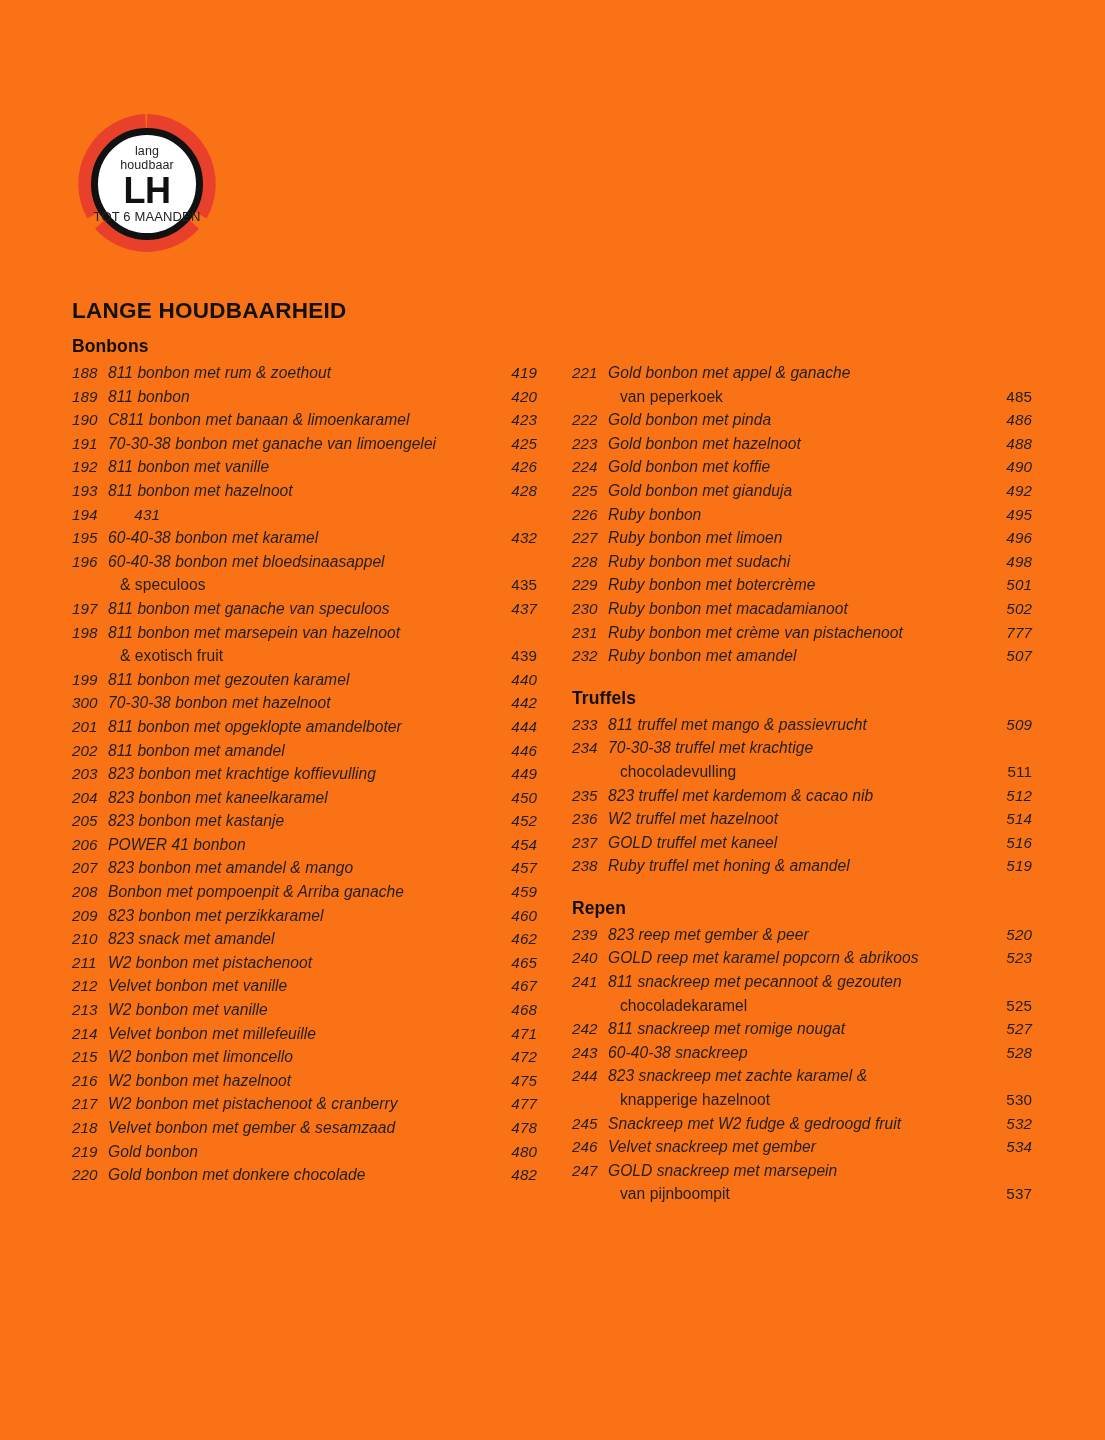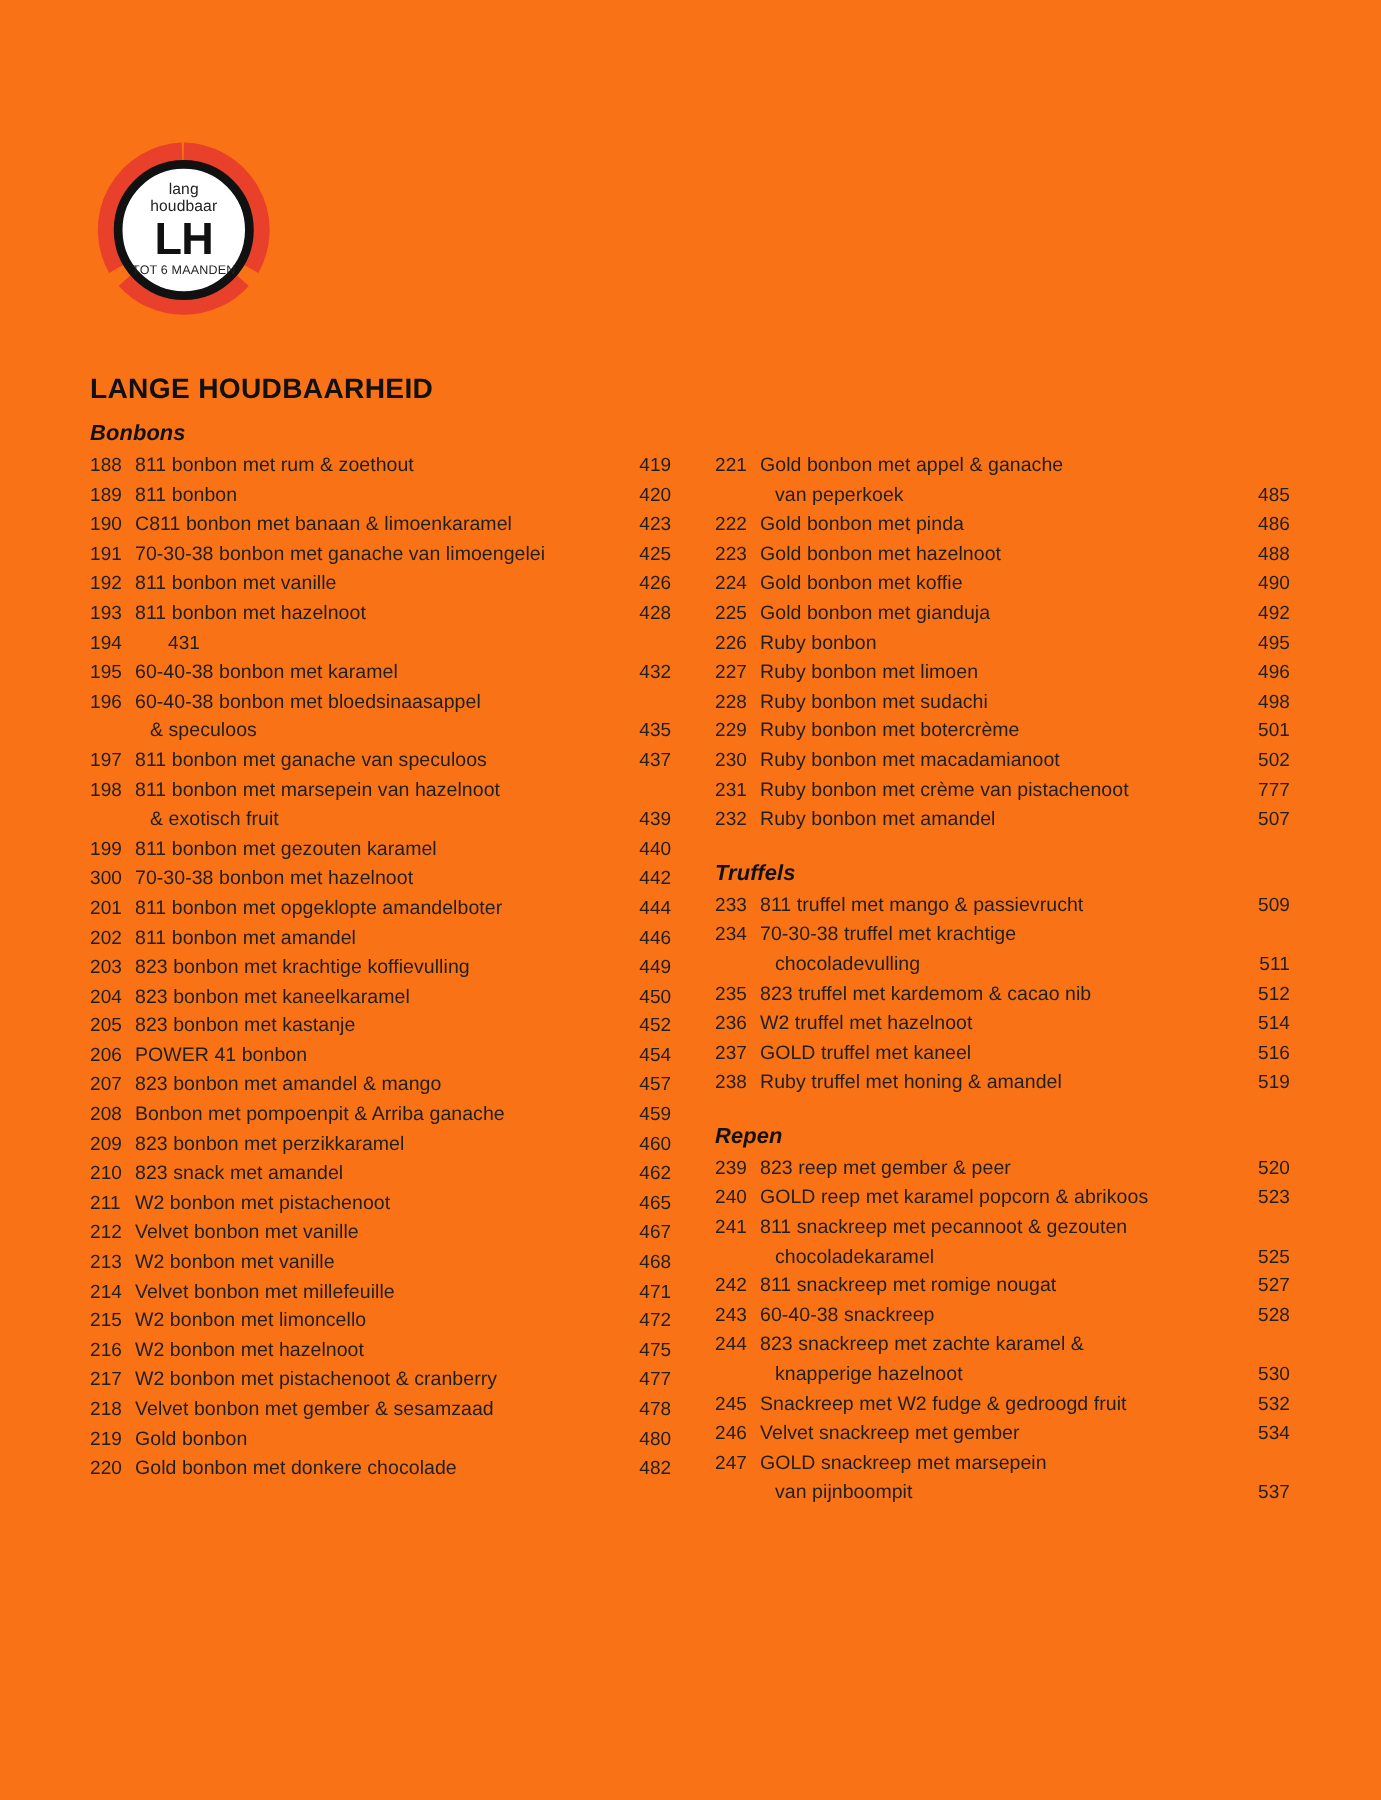--- a/index.html
+++ b/index.html
@@ -64,21 +64,21 @@
   .logo-lh {
     font-size: 36px;
     line-height: 36px;
     font-weight: 700;
     letter-spacing: -0.5px;
     color: #111111;
     margin-top: 1px;
     margin-bottom: 2px;
   }
   .logo-sub {
-    font-size: 10px;
+    font-size: 13px;
     line-height: 9px;
     letter-spacing: .15px;
     color: #232323;
     margin-top: 1px;
   }
 
   
   .doc-title {
     position: absolute;
     left: 72px;
@@ -98,36 +98,36 @@
   .col-left  { left: 72px;  width: 465px; }
   .col-right { left: 572px; width: 460px; }
 
   .section-head {
     font-size: 17.5px;
     line-height: 21px;
     font-weight: 700;
     color: #111111;
     letter-spacing: .1px;
     margin: 0 0 4px 0;
-    font-style: italic;
   }
   .section-head.spaced { margin-top: 20px; }
   .section-head.blank  { visibility: hidden; }
 
   .entries { }
 
   .entry {
     position: relative;
     display: block;
     min-height: 23.6px;
   }
   .entry-row {
     display: flex;
     align-items: flex-end;
     height: 23.6px;
+    font-style: italic;
   }
   .e-num {
     flex: 0 0 auto;
     width: 36px;
     font-size: 15.2px;
     line-height: 23.6px;
     color: #1f1f1f;
     letter-spacing: .1px;
   }
   .e-text {

